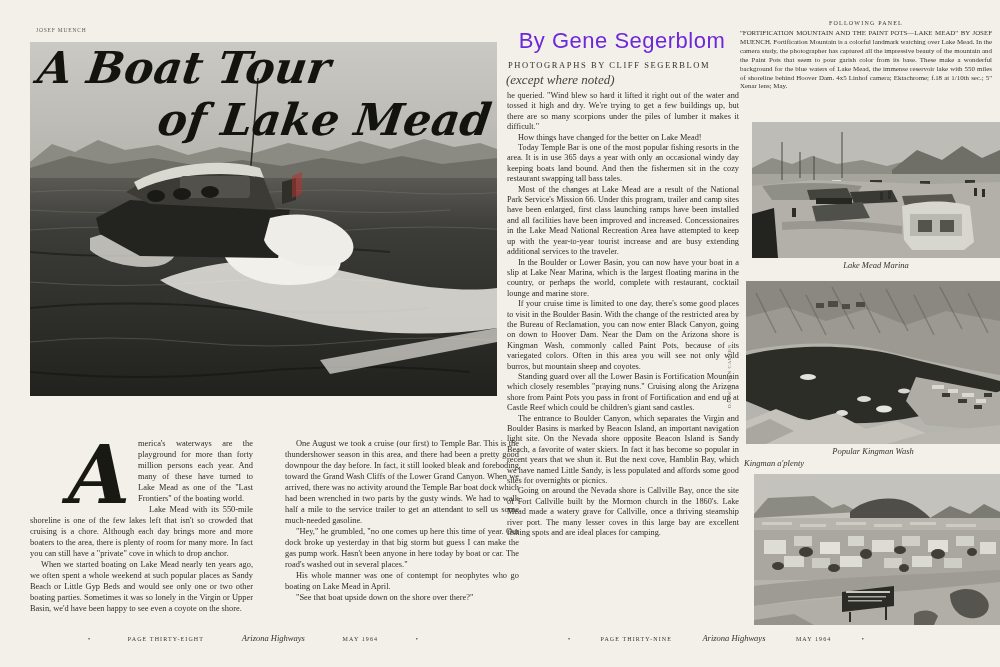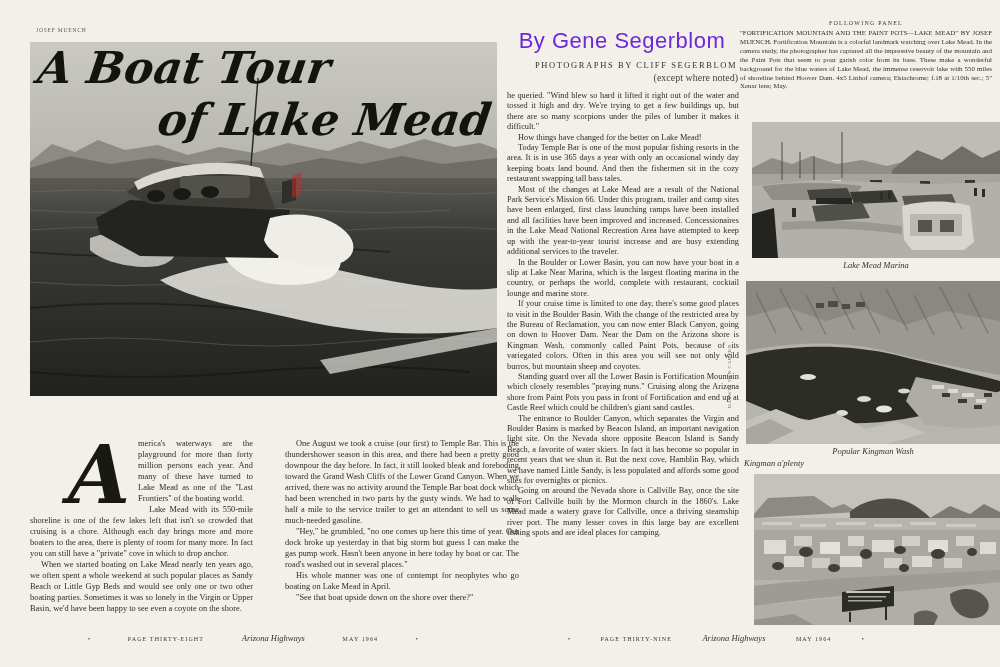--- a/index.html
+++ b/index.html
@@ -23,21 +23,21 @@
   .bodytext{font-size:8.4px;line-height:11px;text-align:justify;}
   .bodytext p{margin:0;}
   .bodytext p.ind{text-indent:11px;}
   .dropcap{
     float:left;font-family:"DejaVu Serif",serif;font-style:italic;font-weight:bold;
     font-size:80px;line-height:66px;padding:4px 8px 0 0;margin-left:38px;color:#191914;
   }
   
   .byline{font-family:"Liberation Sans",sans-serif;font-size:22px;color:#6d28d9;text-align:center;letter-spacing:.5px;}
   .photo-byline{font-size:8.5px;letter-spacing:1.6px;text-align:center;color:#33322c;}
-  .byline-note{font-size:10px;text-align:right;color:#44433c;}
+  .byline-note{font-size:13px;font-style:italic;text-align:left;color:#44433c;}
   .rbody{font-size:8.3px;line-height:10.4px;text-align:justify;overflow:hidden;}
   .rbody p{margin:0;}
   .rbody p.ind{text-indent:11px;}
   .panel-head{font-size:6px;letter-spacing:1.2px;text-align:center;color:#3a3933;}
   .panel-text{font-size:6.9px;line-height:8.9px;text-align:justify;color:#33322c;}
   .photo{background:#b5b4ae;overflow:hidden;}
   .photo svg{display:block;width:100%;height:100%;}
   .cap{font-size:8.5px;font-style:italic;color:#33322e;}
   .cap-c{text-align:center;}
   .vcredit{
@@ -128,21 +128,21 @@
 
   <div class="abs footer" style="left:88px;width:330px;">
     <span class="f-dot">•</span>
     <span class="f-caps">PAGE THIRTY-EIGHT</span>
     <span class="f-mag">Arizona Highways</span>
     <span class="f-caps">MAY 1964</span>
     <span class="f-dot">•</span>
   </div>
 
   <div class="abs byline" style="left:506px;top:28px;width:232px;">By Gene Segerblom</div>
-  <div class="abs photo-byline" style="left:520px;top:60px;width:232px;">PHOTOGRAPHS BY CLIFF SEGERBLOM</div>
+  <div class="abs photo-byline" style="left:493px;top:60px;width:232px;">PHOTOGRAPHS BY CLIFF SEGERBLOM</div>
   <div class="abs byline-note" style="left:506px;top:72px;width:232px;">(except where noted)</div>
 
   <div class="abs rbody" style="left:507px;top:91px;width:232px;height:536px;">
     <p>he queried. "Wind blew so hard it lifted it right out of the water and tossed it high and dry. We're trying to get a few buildings up, but there are so many scorpions under the piles of lumber it makes it difficult."</p>
     <p class="ind">How things have changed for the better on Lake Mead!</p>
     <p class="ind">Today Temple Bar is one of the most popular fishing resorts in the area. It is in use 365 days a year with only an occasional windy day keeping boats land bound. And then the fishermen sit in the cozy restaurant swapping tall bass tales.</p>
     <p class="ind">Most of the changes at Lake Mead are a result of the National Park Service's Mission 66. Under this program, trailer and camp sites have been enlarged, first class launching ramps have been installed and all facilities have been improved and increased. Concessionaires in the Lake Mead National Recreation Area have attempted to keep up with the year-to-year tourist increase and are busy extending additional services to the traveler.</p>
     <p class="ind">In the Boulder or Lower Basin, you can now have your boat in a slip at Lake Near Marina, which is the largest floating marina in the country, or perhaps the world, complete with restaurant, cocktail lounge and marine store.</p>
     <p class="ind">If your cruise time is limited to one day, there's some good places to visit in the Boulder Basin. With the change of the restricted area by the Bureau of Reclamation, you can now enter Black Canyon, going on down to Hoover Dam. Near the Dam on the Arizona shore is Kingman Wash, commonly called Paint Pots, because of its variegated colors. Often in this area you will see not only wild burros, but mountain sheep and coyotes.</p>
     <p class="ind">Standing guard over all the Lower Basin is Fortification Mountain which closely resembles "praying nuns." Cruising along the Arizona shore from Paint Pots you pass in front of Fortification and end up at Castle Reef which could be children's giant sand castles.</p>

